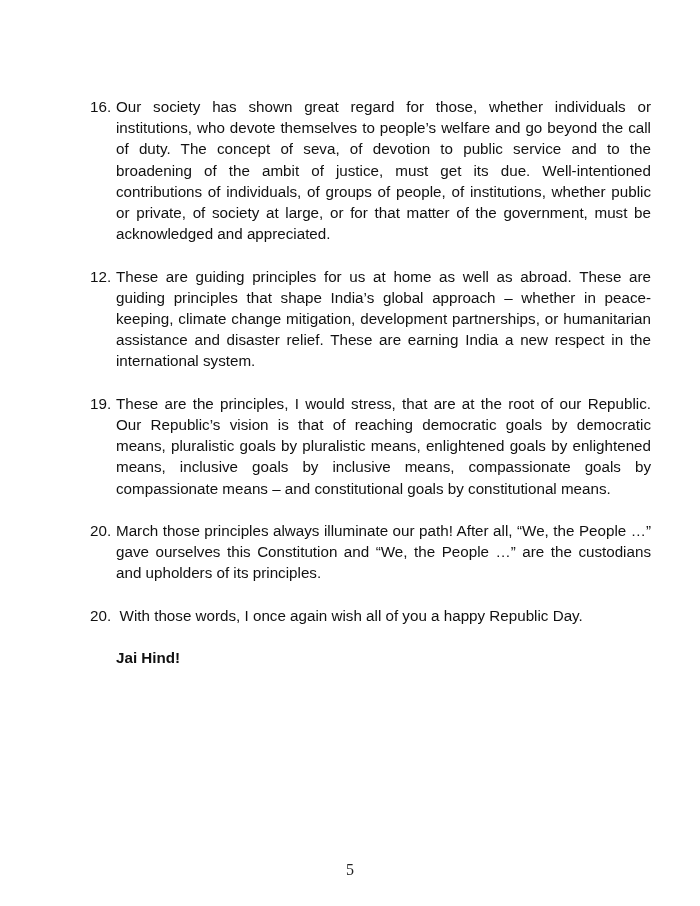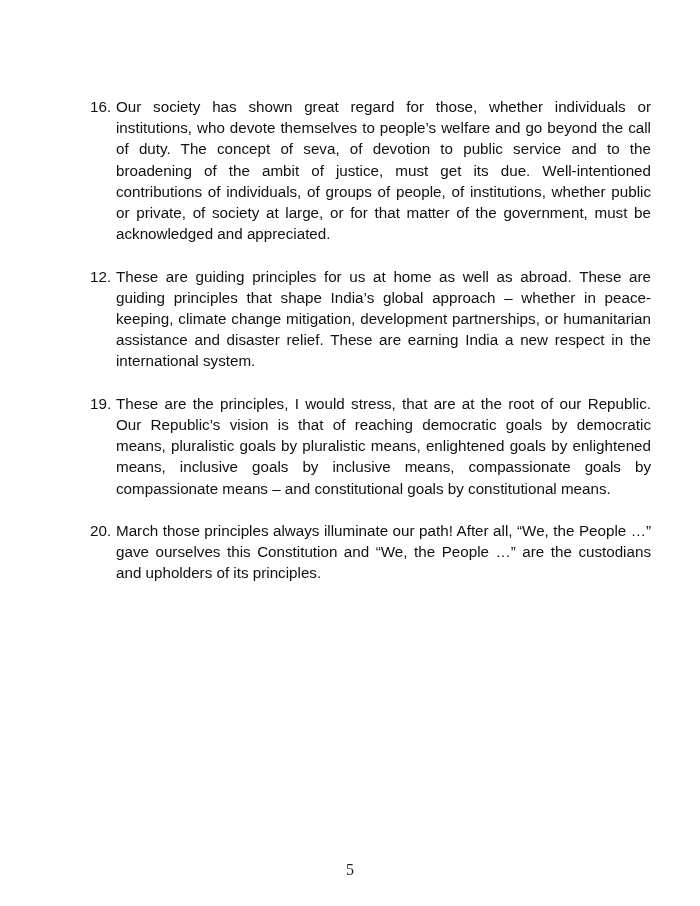--- a/index.html
+++ b/index.html
@@ -89,17 +89,22 @@
     <div class="para">
       <span class="num">19.</span>
       <span class="text">These are the principles, I would stress, that are at the root of our Republic. Our Republic’s vision is that of reaching democratic goals by democratic means, pluralistic goals by pluralistic means, enlightened goals by enlightened means, inclusive goals by inclusive means, compassionate goals by compassionate means – and constitutional goals by constitutional means.</span>
     </div>
 
     <div class="para">
       <span class="num">20.</span>
       <span class="text">March those principles always illuminate our path! After all, “We, the People …” gave ourselves this Constitution and “We, the People …” are the custodians and upholders of its principles.</span>
     </div>
 
+    <div class="para p20">
+      <span class="num">20.</span>&nbsp;
+      <span>With those words, I once again wish all of you a happy Republic Day.</span>
+    </div>
 
+    <p class="closing">Jai Hind!</p>
   </div>
 
   <div class="page-number">5</div>
 </div>
 
 </body></html>

